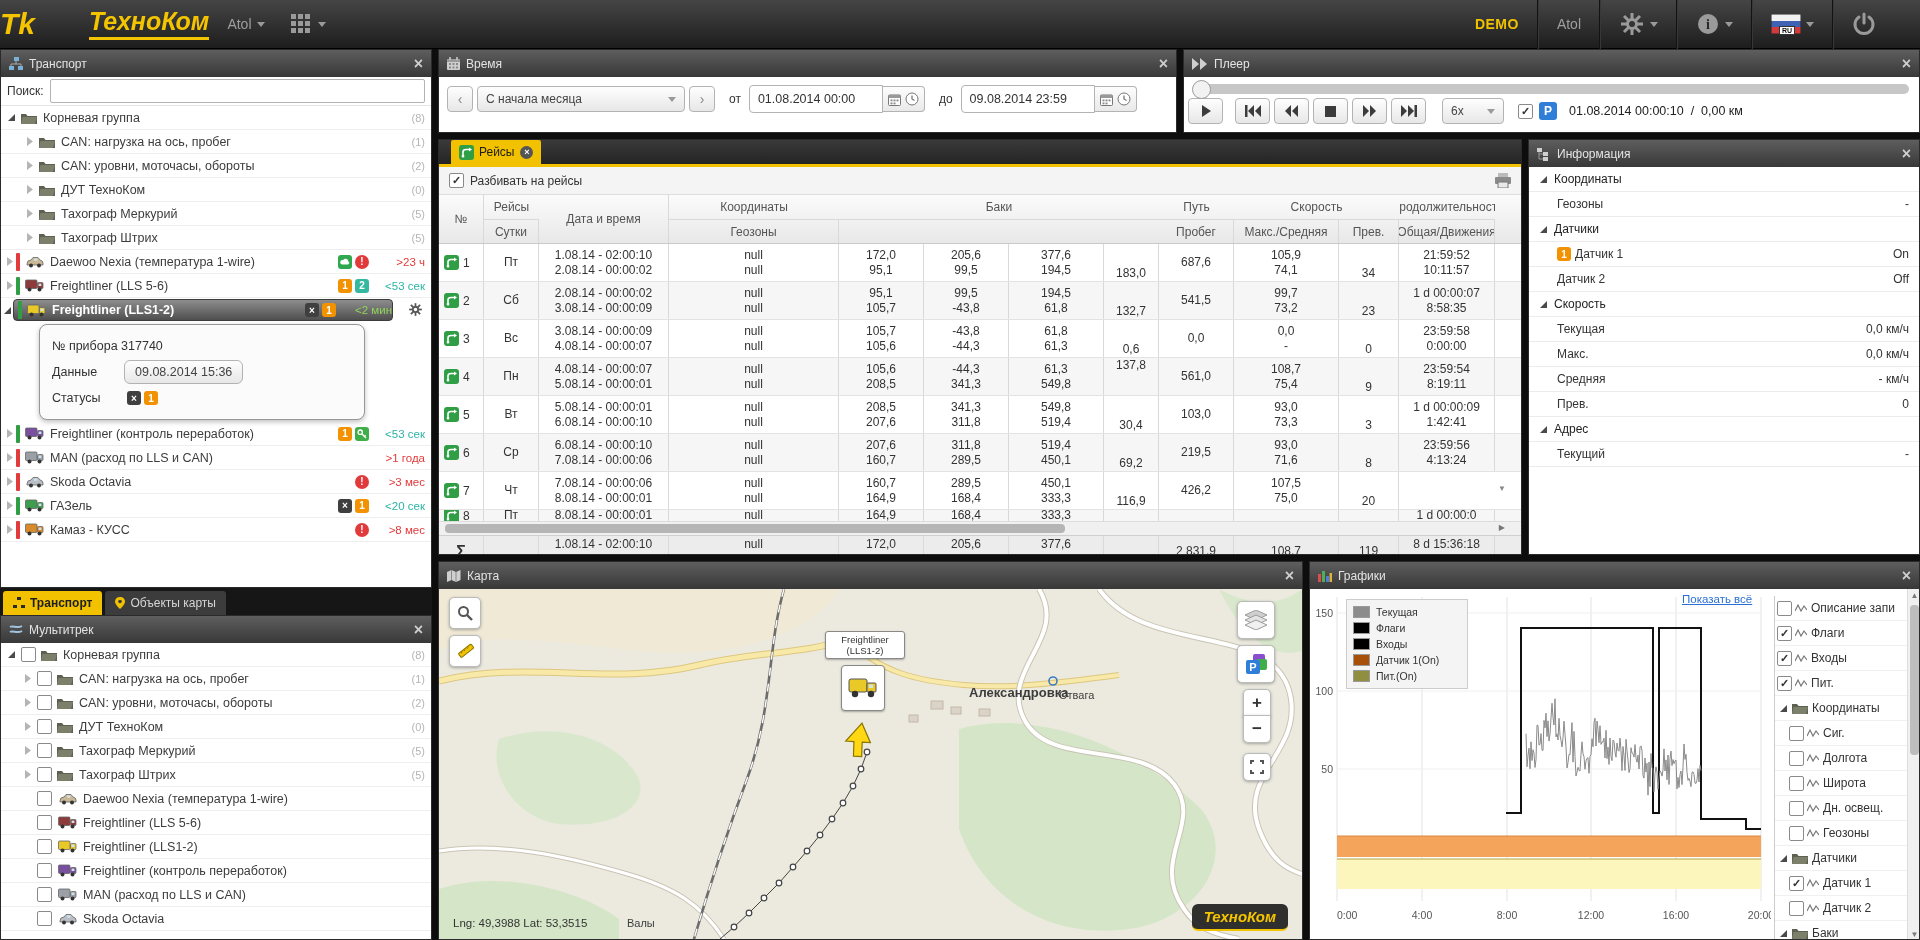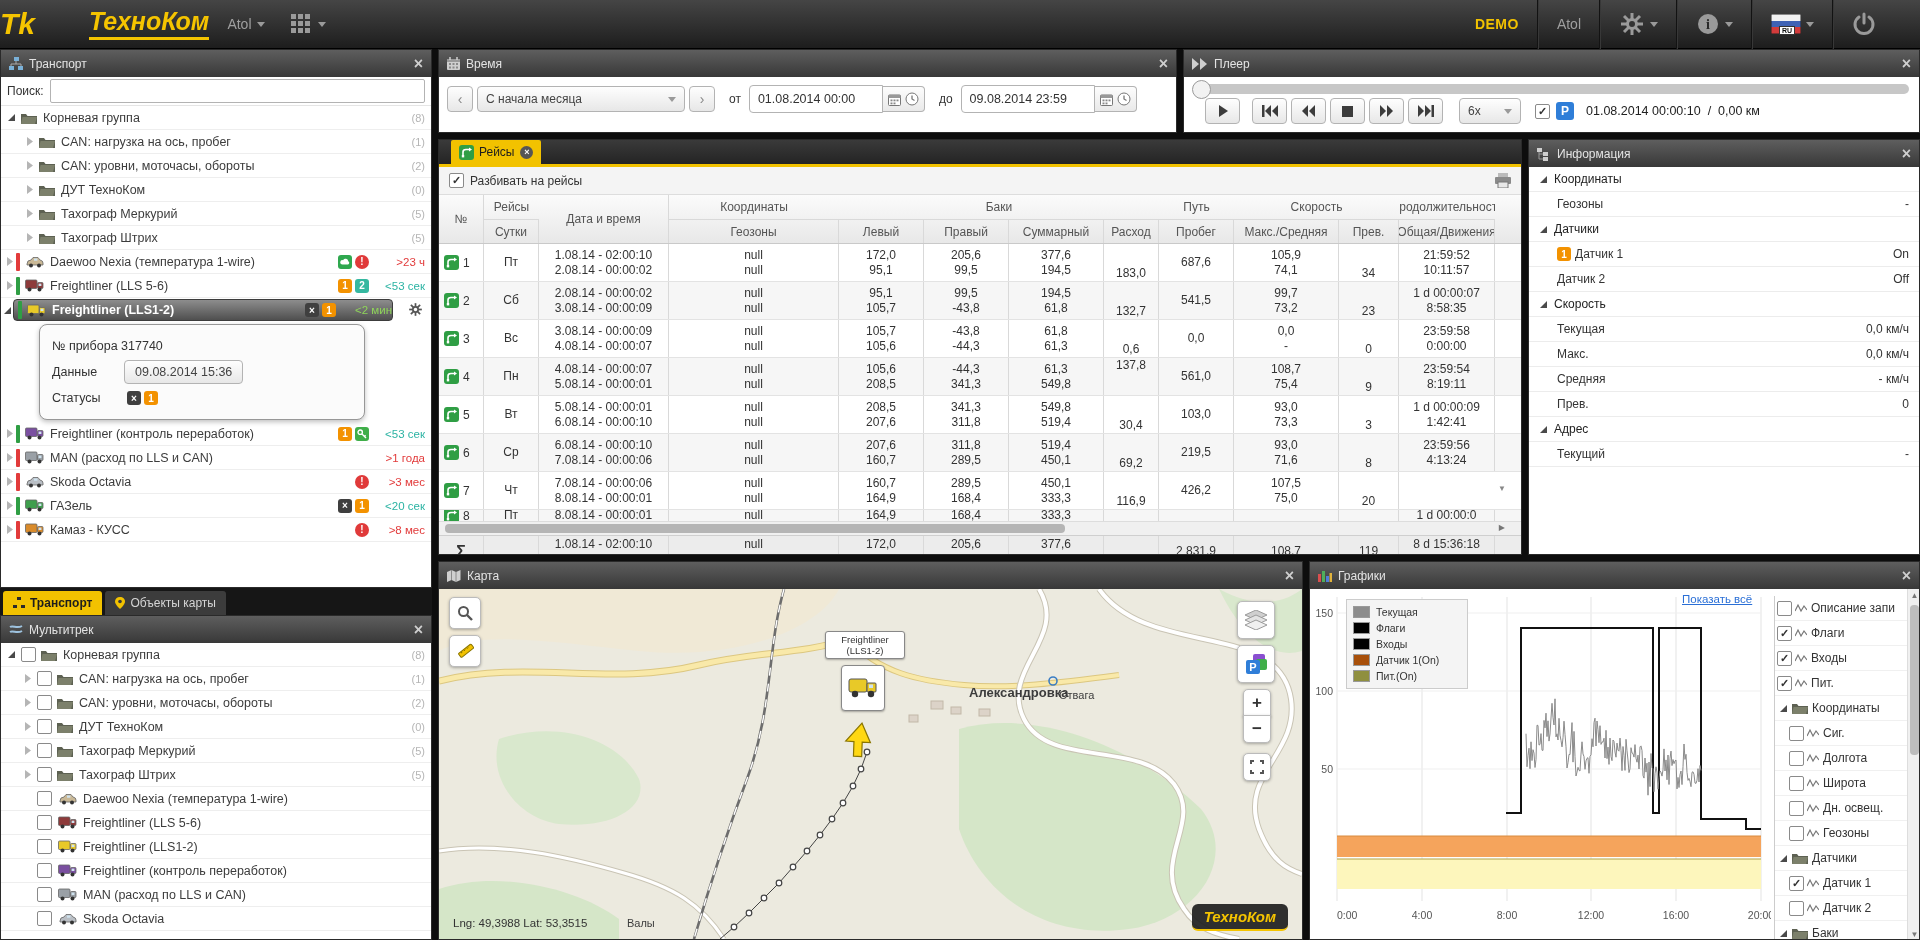--- a/index.html
+++ b/index.html
@@ -50,21 +50,21 @@
   .stab.inactive{background:#3c3c3c;color:#d5d5d5;}
   
   #time-controls{display:flex;align-items:center;padding:8px 8px;}
   .input-box{height:26px;background:#fff;border:1px solid #b3b3b3;border-radius:4px 0 0 4px;display:flex;align-items:center;
              padding:0 8px;font-size:12.5px;color:#333;}
   .input-addon{height:26px;border:1px solid #b3b3b3;border-left:none;border-radius:0 4px 4px 0;display:flex;align-items:center;
                background:linear-gradient(#fdfdfd,#e9e9e9);padding:0 5px;gap:4px;box-sizing:border-box;}
   
   #player-slider{position:relative;height:10px;margin:7px 10px 2px 10px;background:#c7c7c7;border-radius:5px;}
   #player-thumb{position:absolute;left:-2px;top:-4px;width:17px;height:17px;border-radius:50%;background:#f2f2f2;border:1px solid #9a9a9a;}
-  #player-buttons{display:flex;align-items:center;margin:4px 21px;}
+  #player-buttons{display:flex;align-items:center;margin:4px 4px;}
   .pbtn{width:35px;height:26px;margin-right:4px;}
   
   #trips-tabbar{height:24px;background:linear-gradient(#3a3a3a,#242424);border-bottom:3px solid #f2c200;display:flex;align-items:flex-end;}
   #trips-tab{display:flex;align-items:center;height:24px;background:#f2c200;padding:0 8px;margin-left:12px;border-radius:2px 2px 0 0;color:#1d1d1d;}
   #trips-toolbar{height:27px;display:flex;align-items:center;padding:0 10px;background:#f4f4f4;border-bottom:1px solid #ddd;}
   .tcell{box-sizing:border-box;border-right:1px solid #d9d9d9;text-align:center;overflow:hidden;white-space:nowrap;}
   .thead-wrap{display:flex;height:48px;background:linear-gradient(#fbfbfb,#e8e8e8);border-bottom:1px solid #c9c9c9;color:#555;}
   .th-group{display:flex;flex-direction:column;}
   .th-top{height:24px;display:flex;align-items:center;justify-content:center;border-bottom:1px solid #d9d9d9;}
   .th-sub{height:23px;display:flex;}
@@ -385,21 +385,21 @@
               </g>
             </svg>
           </span>
       </div>
         <div id="veh-popup">
         <div class="prow">
             <span>№ прибора&nbsp;317740</span>
           </div>
         <div class="prow">
             <span class="plab">Данные</span>
-          <span class="btn" style="height:24px;padding:0 10px;">09.08.2014 15:36</span>
+          <span class="btn" style="height:24px;padding:0 10px;border-radius:6px;">09.08.2014 15:36</span>
           </div>
         <div class="prow">
             <span class="plab">Статусы</span>
             <span class="badge" style="background:#3f3f3f">×</span>
             <span class="badge" style="background:#f39200">1</span>
           </div>
       </div>
         <div class="trow" style="padding-left:4px">
         <span class="arrow">
             <svg width="9" height="9" viewBox="0 0 9 9">
@@ -899,26 +899,20 @@
           </div>
           <div class="tcell" style="width:130px;display:flex;align-items:center;justify-content:center;">Дата и время</div>
           <div class="th-group tcell" style="width:170px;border-right:none;">
       <div class="th-top">Координаты</div>
       <div class="th-sub">
               <div class="tcell th-single" style="width:170px;height:23px;">Геозоны</div>
             </div>
           </div>
           <div class="th-group tcell" style="width:320px;border-right:none;">
       <div class="th-top">Баки</div>
-      <div class="th-sub">
-              <div class="tcell th-single" style="width:85px;height:23px;">Левый</div>
-              <div class="tcell th-single" style="width:85px;height:23px;">Правый</div>
-              <div class="tcell th-single" style="width:95px;height:23px;">Суммарный</div>
-              <div class="tcell th-single" style="width:55px;height:23px;">Расход</div>
-            </div>
           </div>
           <div class="th-group tcell" style="width:75px;border-right:none;">
       <div class="th-top">Путь</div>
       <div class="th-sub">
               <div class="tcell th-single" style="width:75px;height:23px;">Пробег</div>
             </div>
           </div>
           <div class="th-group tcell" style="width:165px;border-right:none;">
       <div class="th-top">Скорость</div>
       <div class="th-sub">

